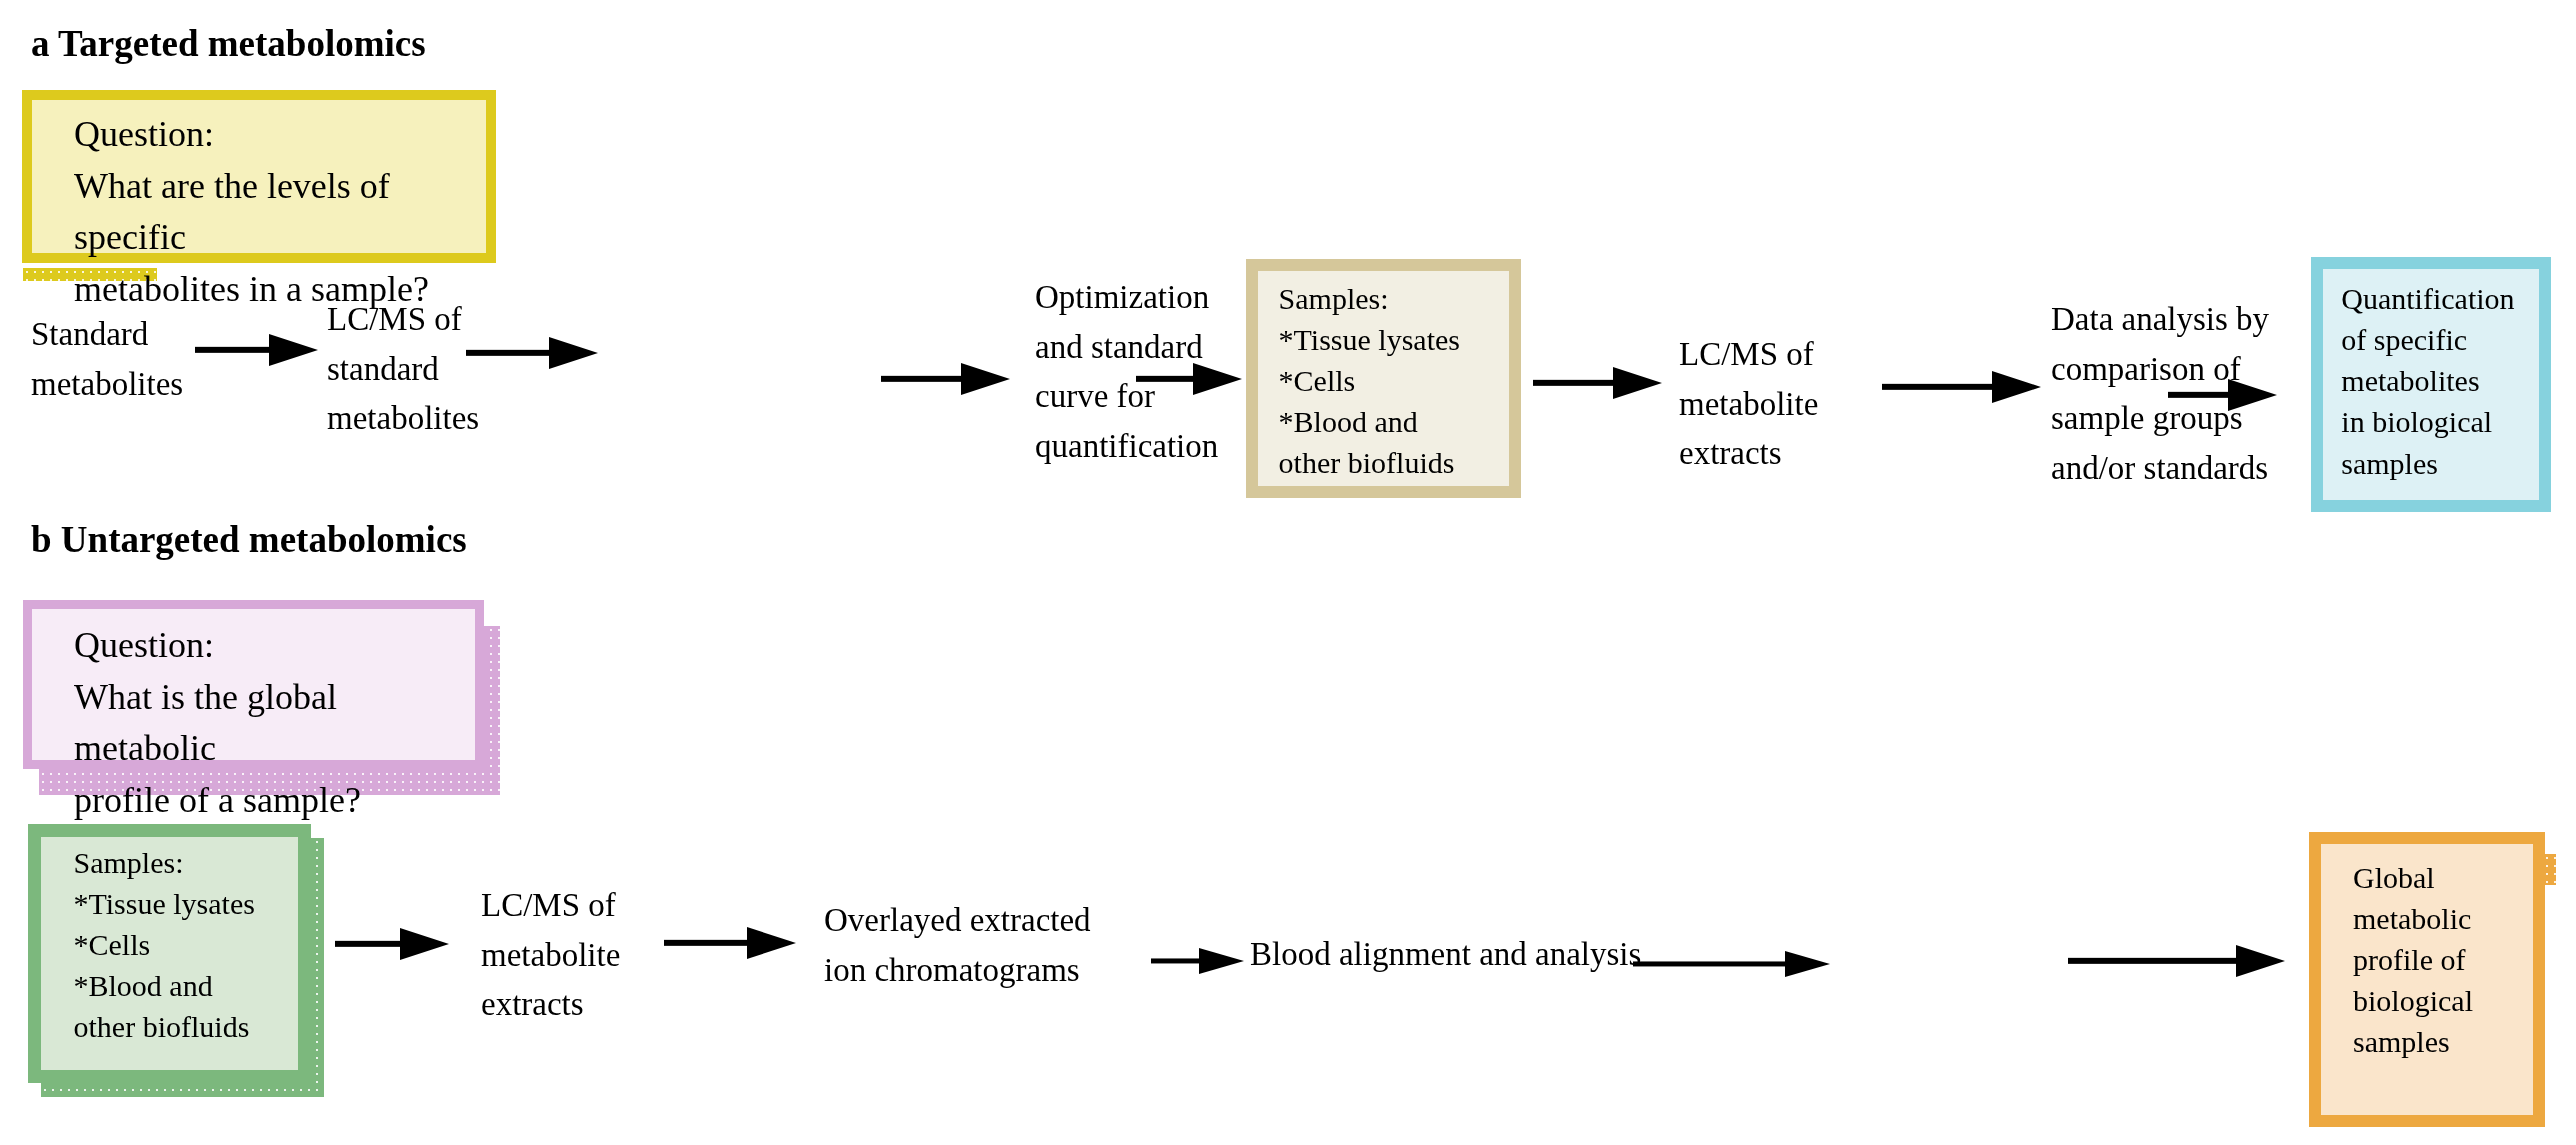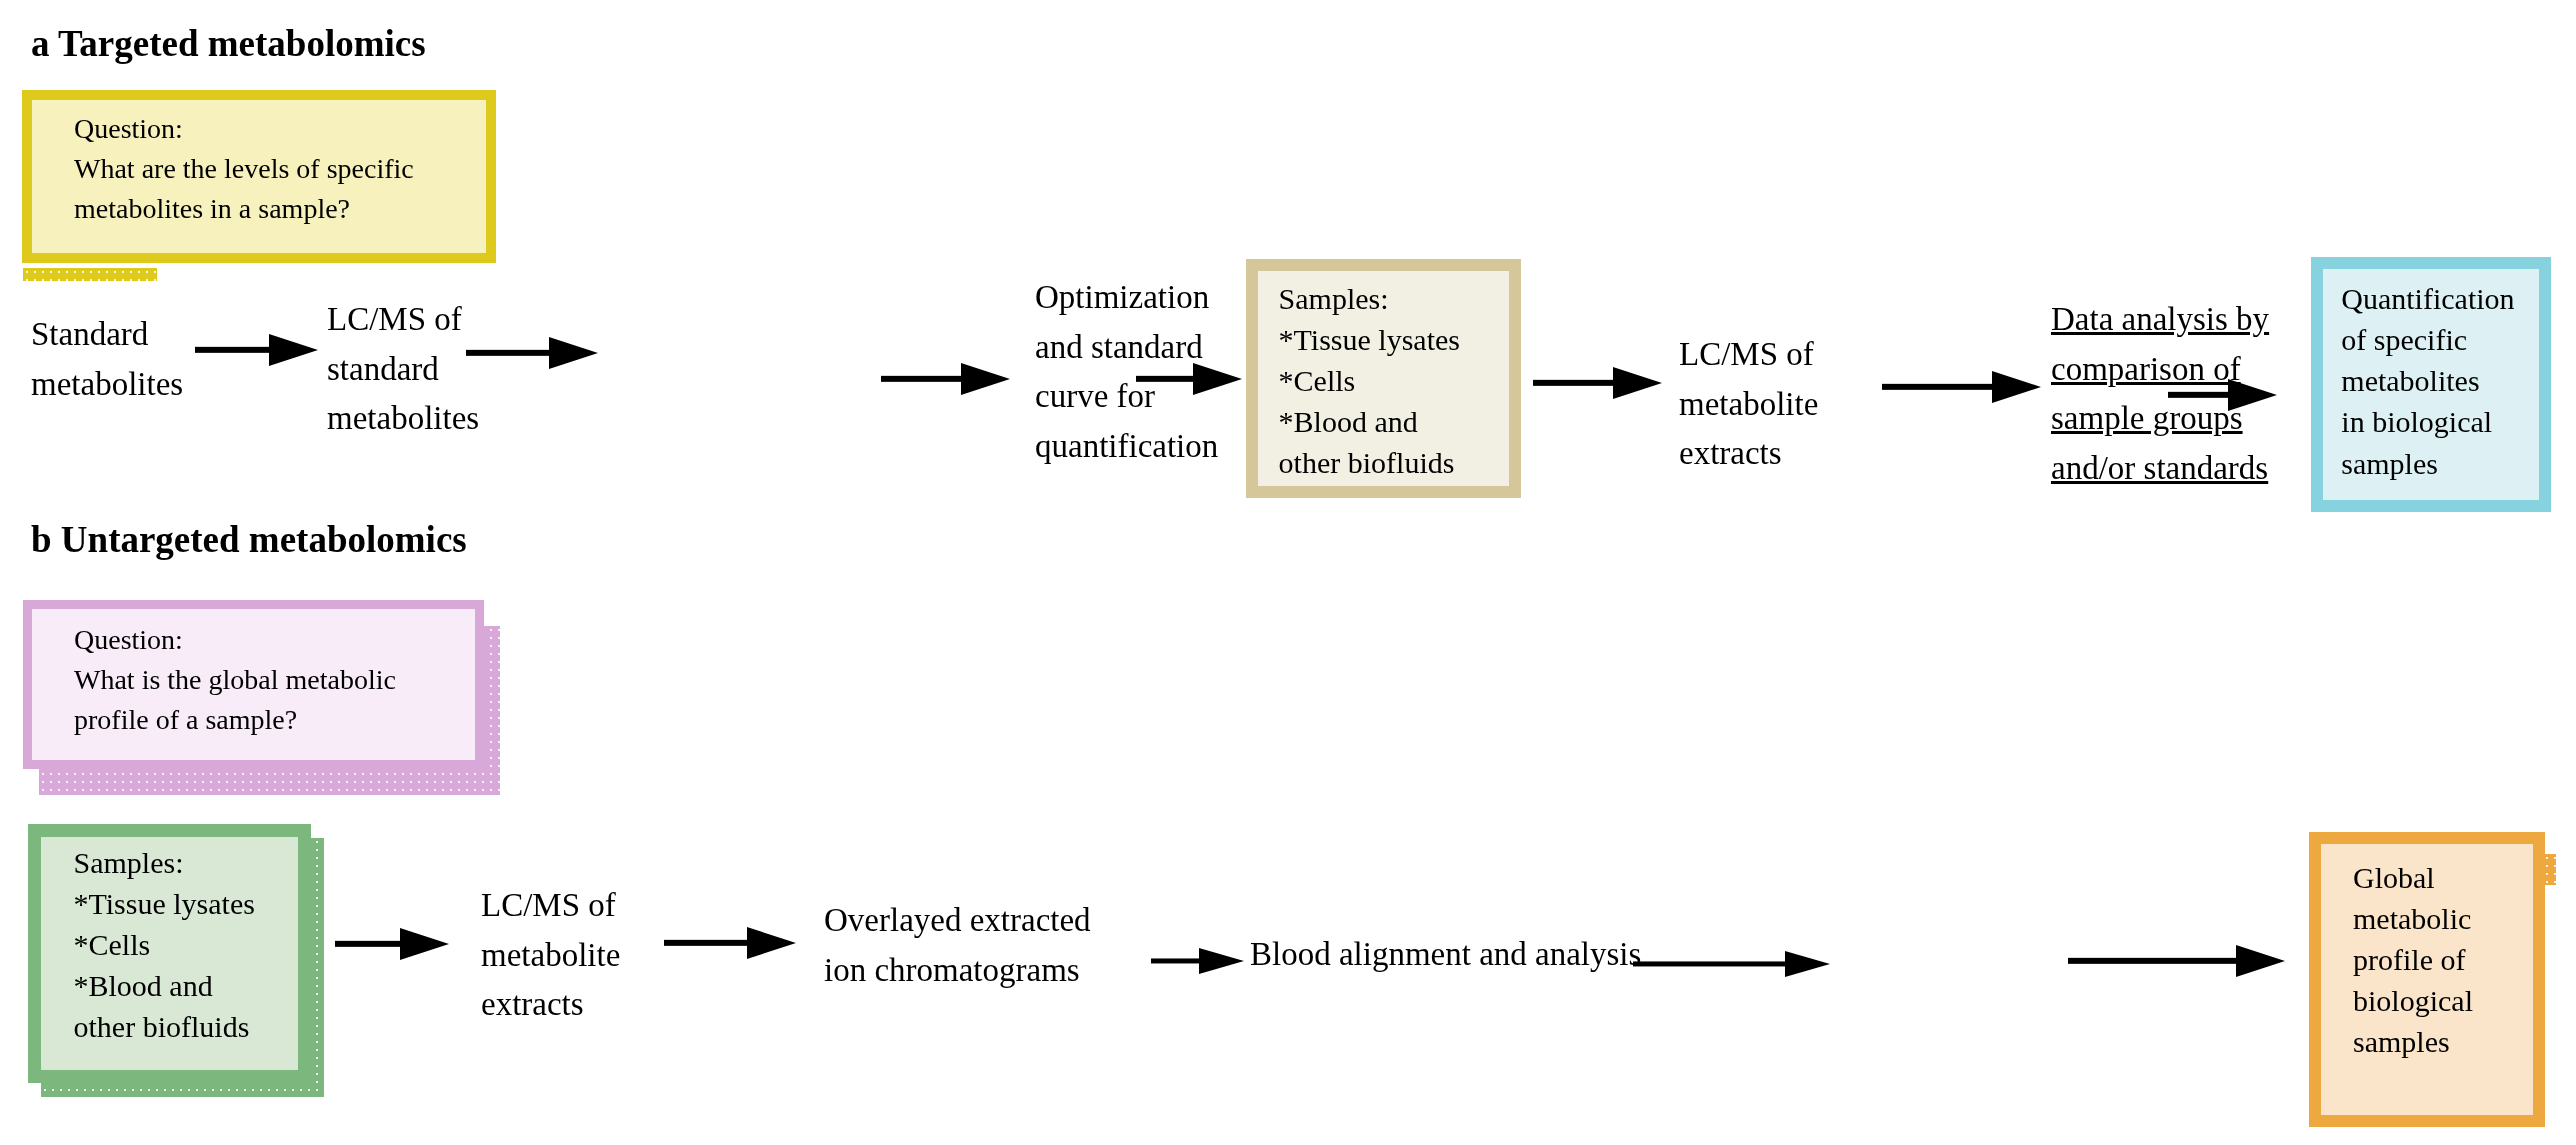--- a/index.html
+++ b/index.html
@@ -20,21 +20,21 @@
   }
   .flow-step {
     position: absolute;
     font-size: 33px;
     line-height: 1.5;
     white-space: pre-line;
   }
   .qbox {
     position: absolute;
     box-sizing: border-box;
-    font-size: 28px;
+    font-size: 36px;
     line-height: 1.43;
     white-space: pre-line;
   }
   .sbox {
     position: absolute;
     box-sizing: border-box;
     font-size: 30px;
     line-height: 1.37;
     white-space: pre-line;
   }
@@ -127,21 +127,21 @@
 
   <div class="flow-step" style="left:1679px; top:330px;">LC/MS of
 metabolite
 extracts</div>
 
   <div class="arrow" style="left:1882px; top:370px; width:159px;">
     <div class="shaft"></div>
     <div class="head"></div>
   </div>
 
-  <div class="flow-step" style="left:2051px; top:295px;text-decoration:underline;">Data analysis by
+  <div class="flow-step" style="left:2051px; top:295px;">Data analysis by
 comparison of
 sample groups
 and/or standards</div>
 
   <div class="arrow" style="left:2168px; top:378px; width:109px;">
     <div class="shaft"></div>
     <div class="head"></div>
   </div>
 
   <div class="sbox box-cyan" style="left:2311px; top:257px; width:240px; height:255px;">Quantification

